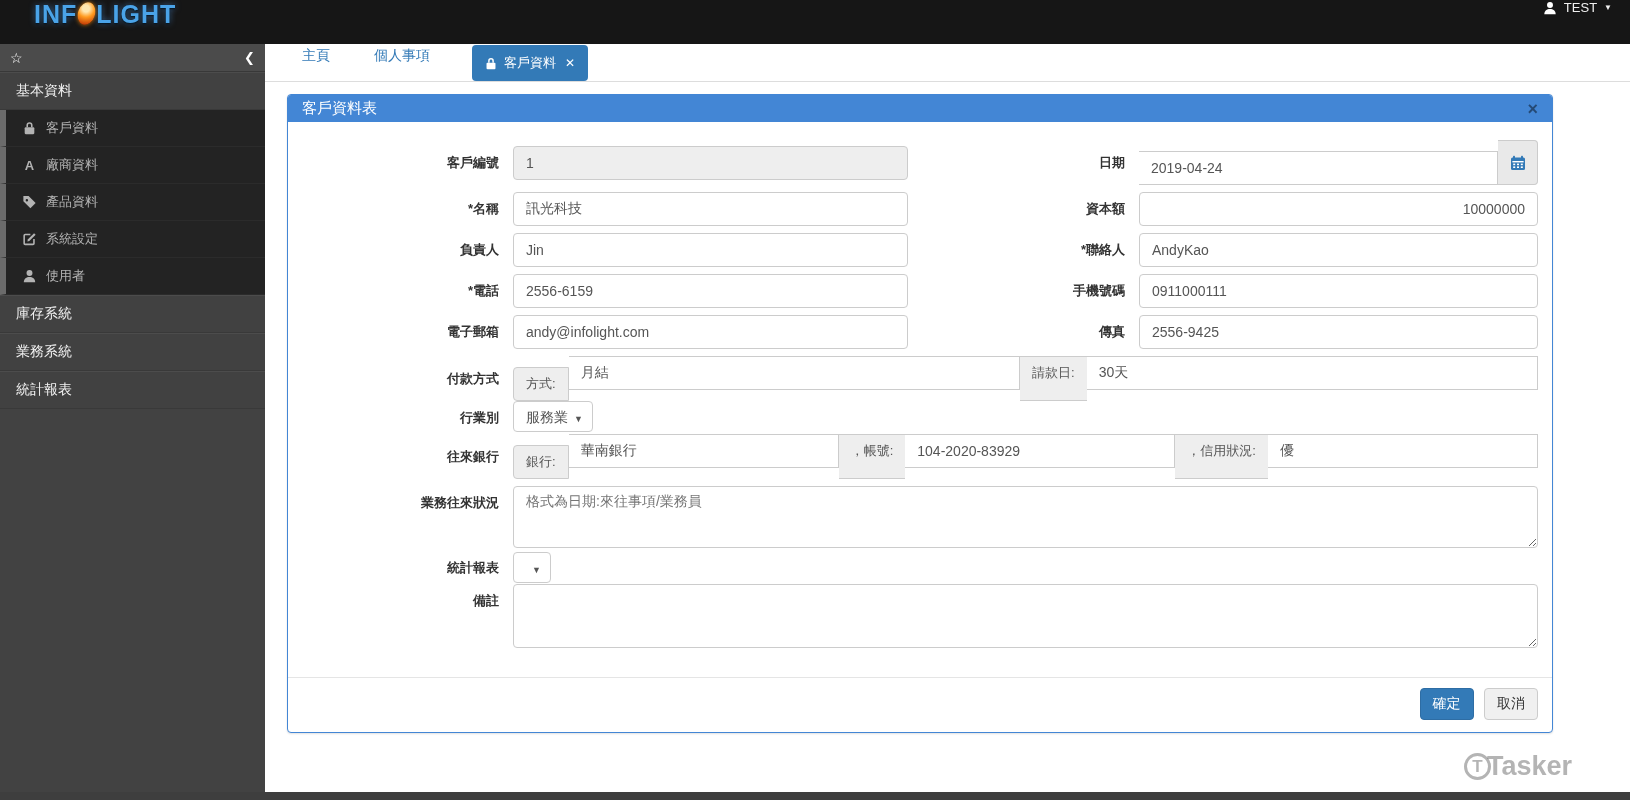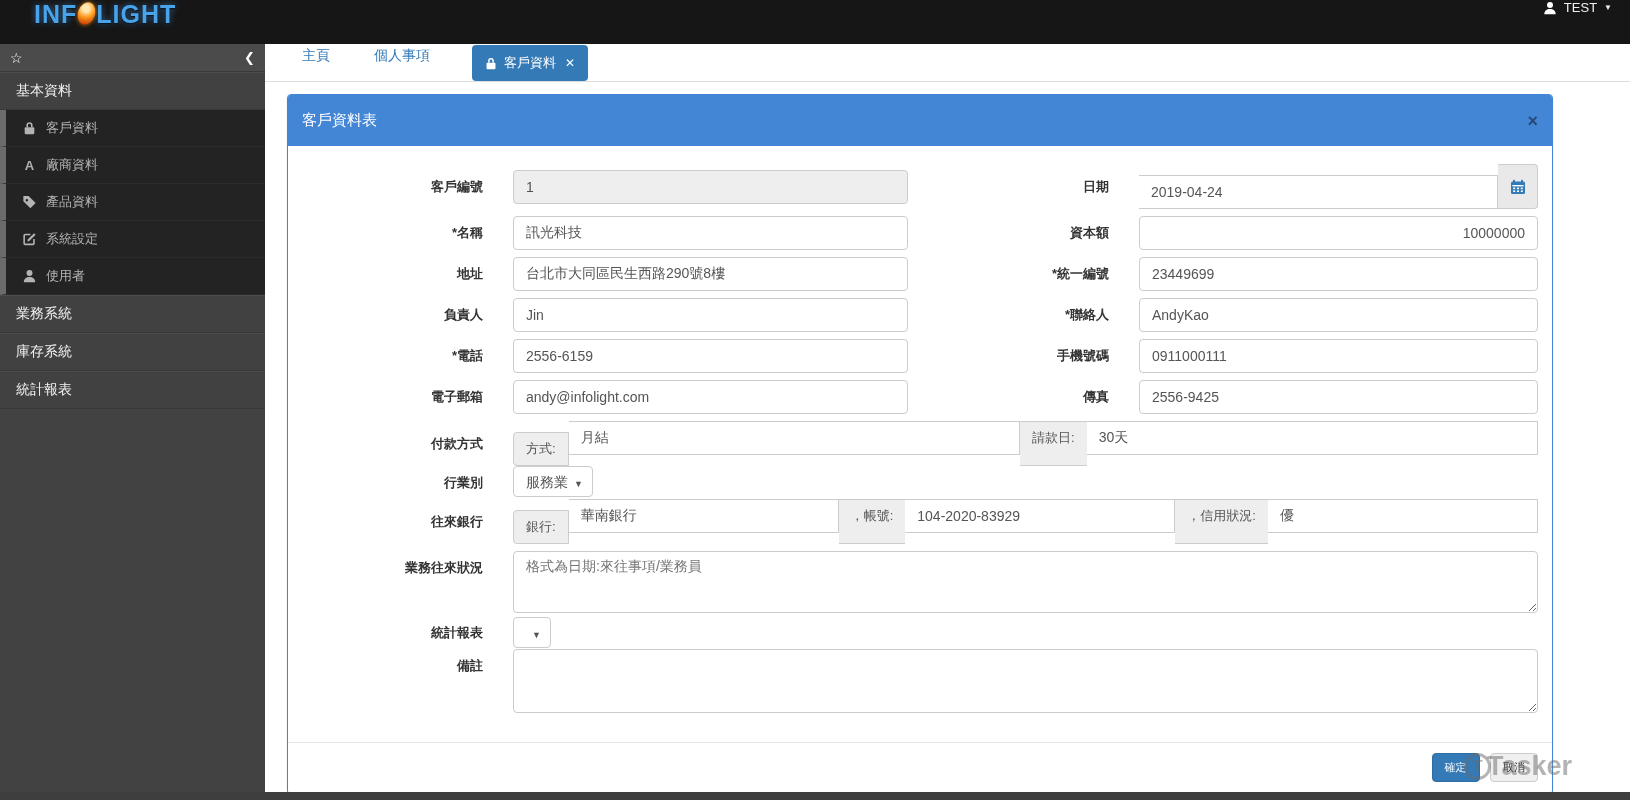--- a/index.html
+++ b/index.html
@@ -32,29 +32,29 @@
   
   .content { position:absolute; top:44px; left:265px; width:1365px; height:748px; background:#fff; overflow:hidden; }
   .tabbar { display:flex; align-items:flex-end; height:38px; padding-left:35px; border-bottom:1px solid #ddd; background:#fff; }
   .tab-link { color:#337ab7; font-size:14px; padding:16px 2px; margin-right:40px; cursor:pointer; }
   .tab-active { display:flex; align-items:center; gap:7px; background:#337ab7; color:#fff; font-size:13px; padding:9px 13px; border-radius:4px; margin-bottom:0; cursor:pointer; }
   .tab-active svg { fill:#fff; }
   .tab-active .tab-x { font-weight:bold; font-size:12px; margin-left:2px; cursor:pointer; }
 
   
   .panel { margin:12px 77px 0 22px; width:1266px; border:1px solid #4386d5; border-radius:4px; background:#fff; box-shadow:0 1px 2px rgba(0,0,0,.12); }
-  .panel-head { background:#4386d5; color:#fff; font-size:15px; padding:16px 14px; display:flex; justify-content:space-between; align-items:center; border-radius:3px 3px 0 0;gap:48px; }
+  .panel-head { background:#4386d5; color:#fff; font-size:15px; padding:4px 14px; display:flex; justify-content:space-between; align-items:center; border-radius:3px 3px 0 0;gap:48px; }
   .panel-close { color:rgba(0,0,0,.45); font-size:18px; font-weight:bold; line-height:14px; cursor:pointer; }
   .panel-body { padding:18px 12px 10px 0; }
 
   .frow { display:flex; margin-bottom:7px; }
   .field { display:flex; align-items:center; width:633px; }
   .field.full { width:100%; }
   .frow.top .lbl { align-self:flex-start; padding-top:8px; }
-  .lbl { width:225px; text-align:right; padding-right:30px; font-size:13px; font-weight:bold; color:#333; flex:none; }
+  .lbl { width:225px; text-align:right; padding-right:14px; font-size:13px; font-weight:bold; color:#333; flex:none; }
   .ctl { flex:1; margin-right:6px; position:relative; }
   .field.full .ctl, .field.right .ctl { margin-right:2px; }
 
   .inp { width:100%; height:34px; padding:6px 12px; font-size:14px; color:#555; border:1px solid #ccc; border-radius:4px; background:#fff; outline:none; font-family:inherit; }
   .inp[readonly] { background:#eee; }
   .inp.right-align { text-align:right; }
   textarea.inp { resize:vertical; }
   .ta-1 { height:62px; } .ta-2 { height:64px; }
 
   .igroup { display:flex; width:100%; }
@@ -63,21 +63,21 @@
   .igroup > :last-child { border-radius:0 4px 4px 0; }
   .igroup .inp { border-radius:0; border-left:none; flex:1; width:auto; }
   .igroup .addon + .inp { border-left:none; }
   .igroup .inp + .addon { border-left:none; border-right:none; }
   .cal-btn { width:40px; flex:none; background:#e9e9e9; border:1px solid #ccc; border-left:none; display:flex; align-items:center; justify-content:center; cursor:pointer; }
 
   .select { width:100%; height:34px; border:1px solid #ccc; border-radius:4px; background:#fff; color:#555; font-size:14px; padding:7px 24px 6px 12px; position:relative; cursor:pointer; }
   .select .caret { position:absolute; right:9px; top:12px; font-size:9px; color:#555; }
 
   .panel-foot { border-top:1px solid #e5e5e5; margin-top:8px; padding:10px 14px 12px; text-align:right; }
-  .btn { display:inline-block; font-size:11px; padding:6px 12px; border-radius:4px; cursor:pointer; font-family:Liberation Serif, serif; }
+  .btn { display:inline-block; font-size:14px; padding:6px 12px; border-radius:4px; cursor:pointer; font-family:Liberation Serif, serif; }
   .btn-primary { background:#337ab7; border:1px solid #2e6da4; color:#fff; }
   .btn-default { background:#f0f0f0; border:1px solid #ccc; color:#333; margin-left:6px; }
 
   
   .watermark { position:absolute; right:58px; bottom:18px; z-index:9; display:flex; align-items:center; gap:2px;
                color:rgba(105,105,105,.5); font-weight:bold; font-size:27px; pointer-events:none; }
   .watermark .wm-circle { width:27px; height:27px; border:3px solid rgba(105,105,105,.5); border-radius:50%; font-size:17px; line-height:21px; text-align:center; margin-right:-6px; }
 </style>
 </head>
 <body>
@@ -135,22 +135,22 @@
       </div>
       <div class="submenu-item">
         <svg class="mi" width="13" height="14" viewBox="0 0 16 16">
             <circle cx="8" cy="4.5" r="3.4"></circle>
             <path d="M1.5 15c0-4 3-6 6.5-6s6.5 2 6.5 6z"></path>
           </svg>
         <span>使用者</span>
       </div>
     </div>
 
+    <div class="side-section">庫存系統</div>
     <div class="side-section">業務系統</div>
-    <div class="side-section">庫存系統</div>
     <div class="side-section">統計報表</div>
   </div>
 
   <div class="content">
     <div class="tabbar">
       <span class="tab-link">主頁</span>
       <span class="tab-link">個人事項</span>
       <span class="tab-active">
         <svg width="12" height="13" viewBox="0 0 14 16">
             <path d="M3.5 7V4.8a3.5 3.5 0 0 1 7 0V7h-1.8V4.8a1.7 1.7 0 0 0-3.4 0V7z"></path>
@@ -204,30 +204,20 @@
           <div class="field">
             <span class="lbl">*名稱</span>
             <span class="ctl"><input class="inp" value="訊光科技" style=""></span>
           </div>
           <div class="field right">
             <span class="lbl">資本額</span>
             <span class="ctl"><input class="inp right-align" value="10000000" style=""></span>
           </div>
         </div>
 
-        <div class="frow">
-          <div class="field">
-            <span class="lbl">地址</span>
-            <span class="ctl"><input class="inp" value="台北市大同區民生西路290號8樓" style=""></span>
-          </div>
-          <div class="field right">
-            <span class="lbl">*統一編號</span>
-            <span class="ctl"><input class="inp" value="23449699" style=""></span>
-          </div>
-        </div>
 
         <div class="frow">
           <div class="field">
             <span class="lbl">負責人</span>
             <span class="ctl"><input class="inp" value="Jin" style=""></span>
           </div>
           <div class="field right">
             <span class="lbl">*聯絡人</span>
             <span class="ctl"><input class="inp" value="AndyKao" style=""></span>
           </div>

